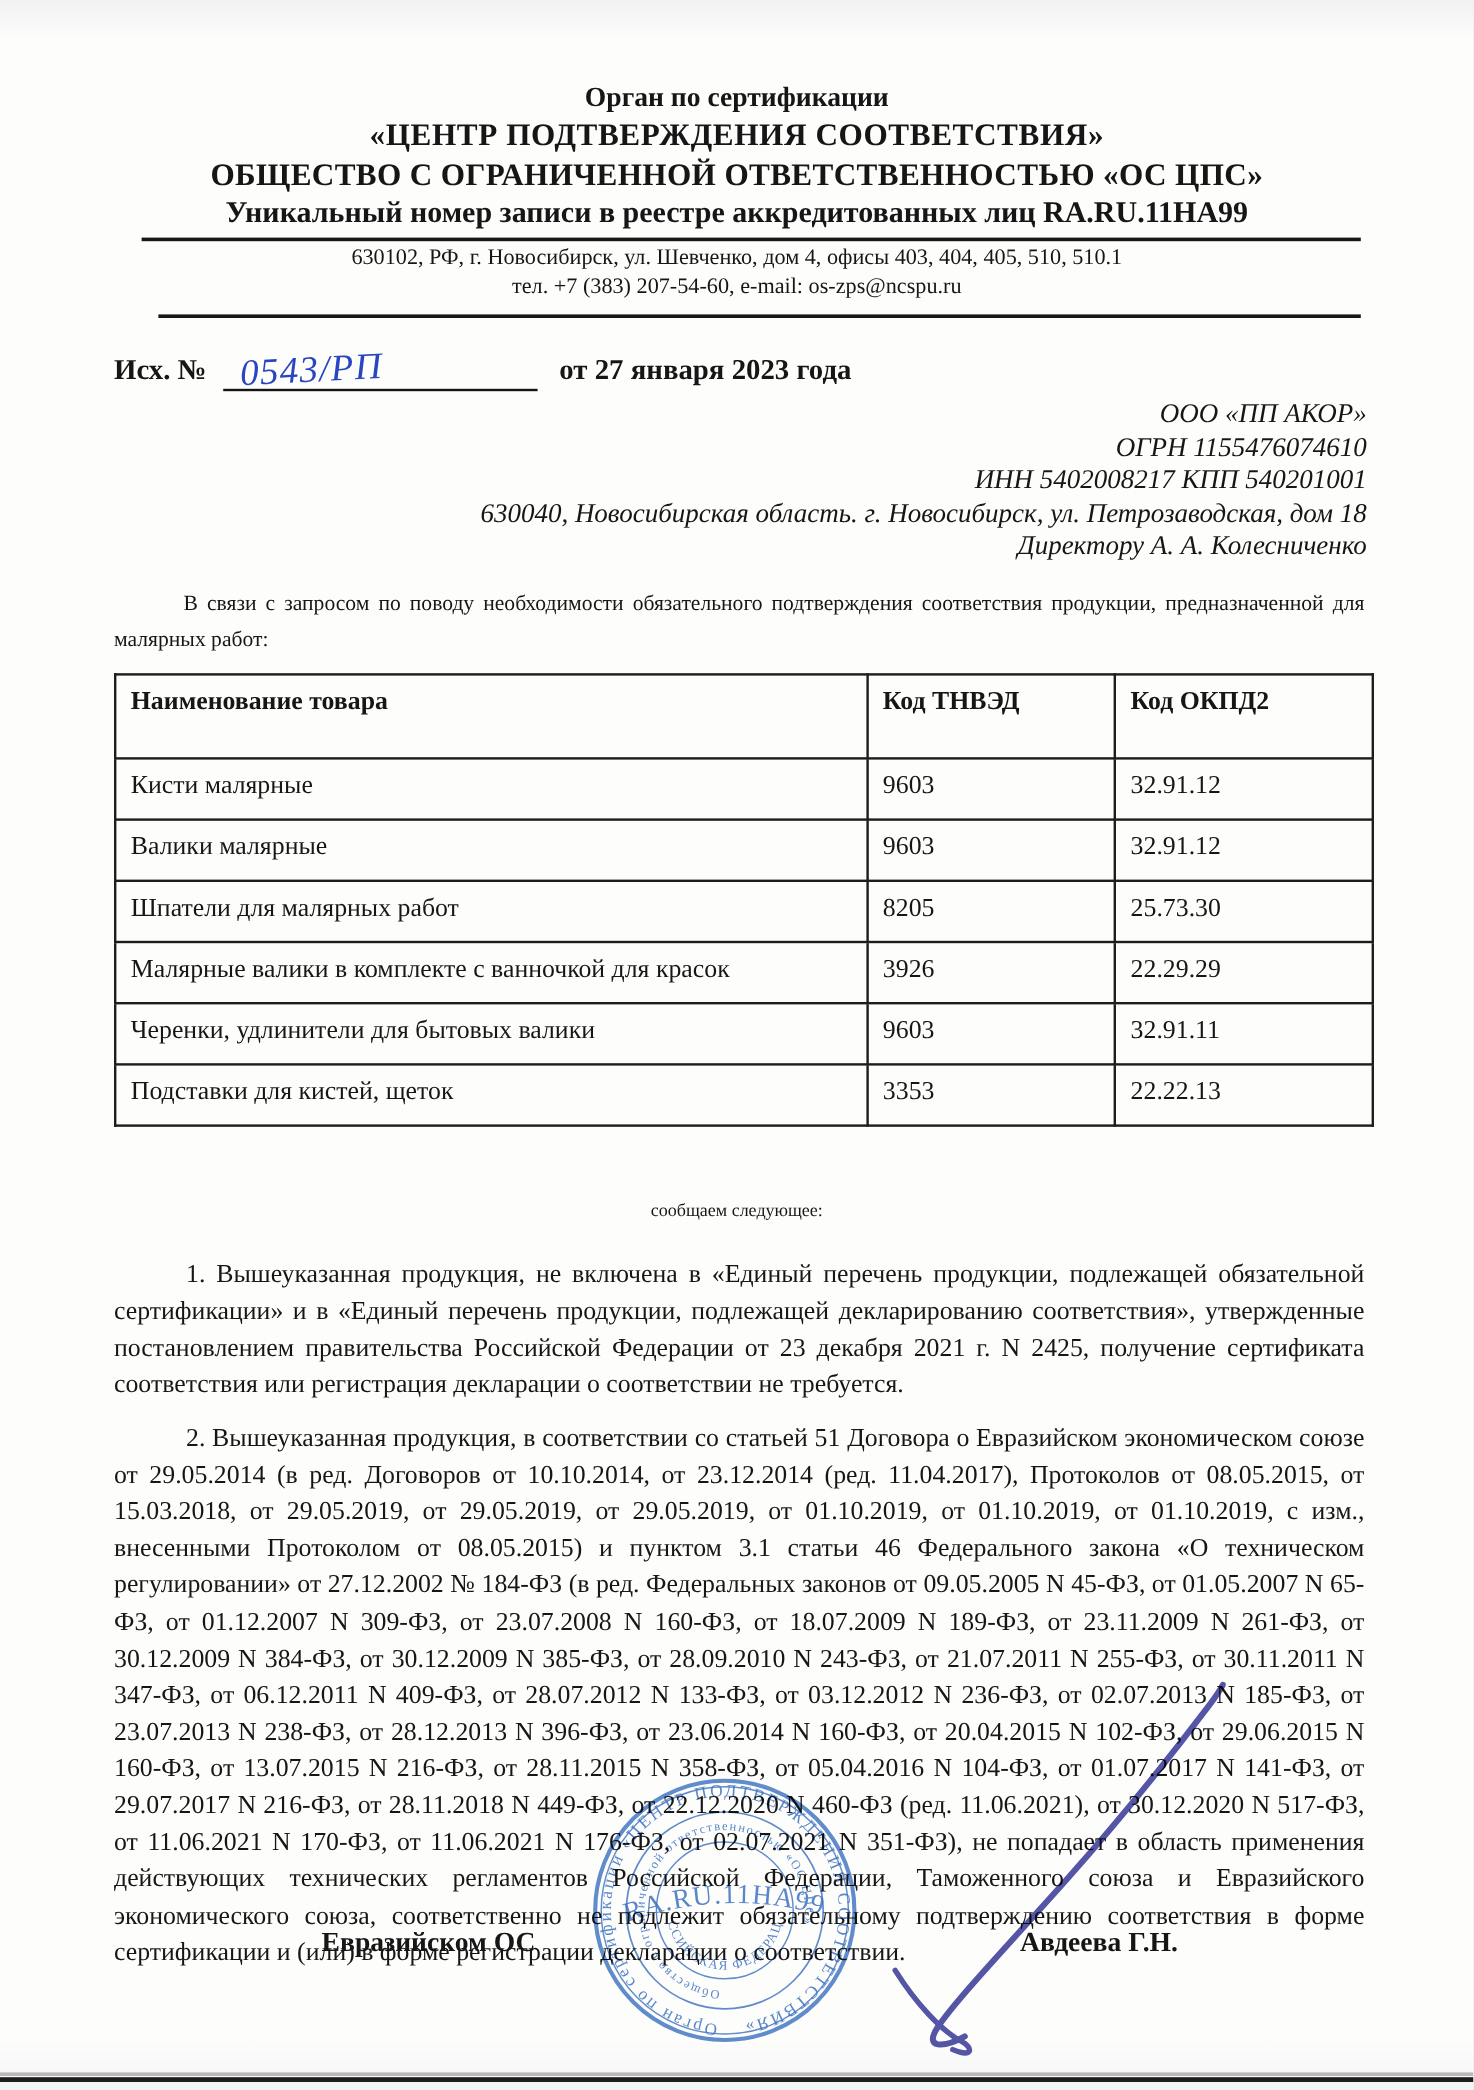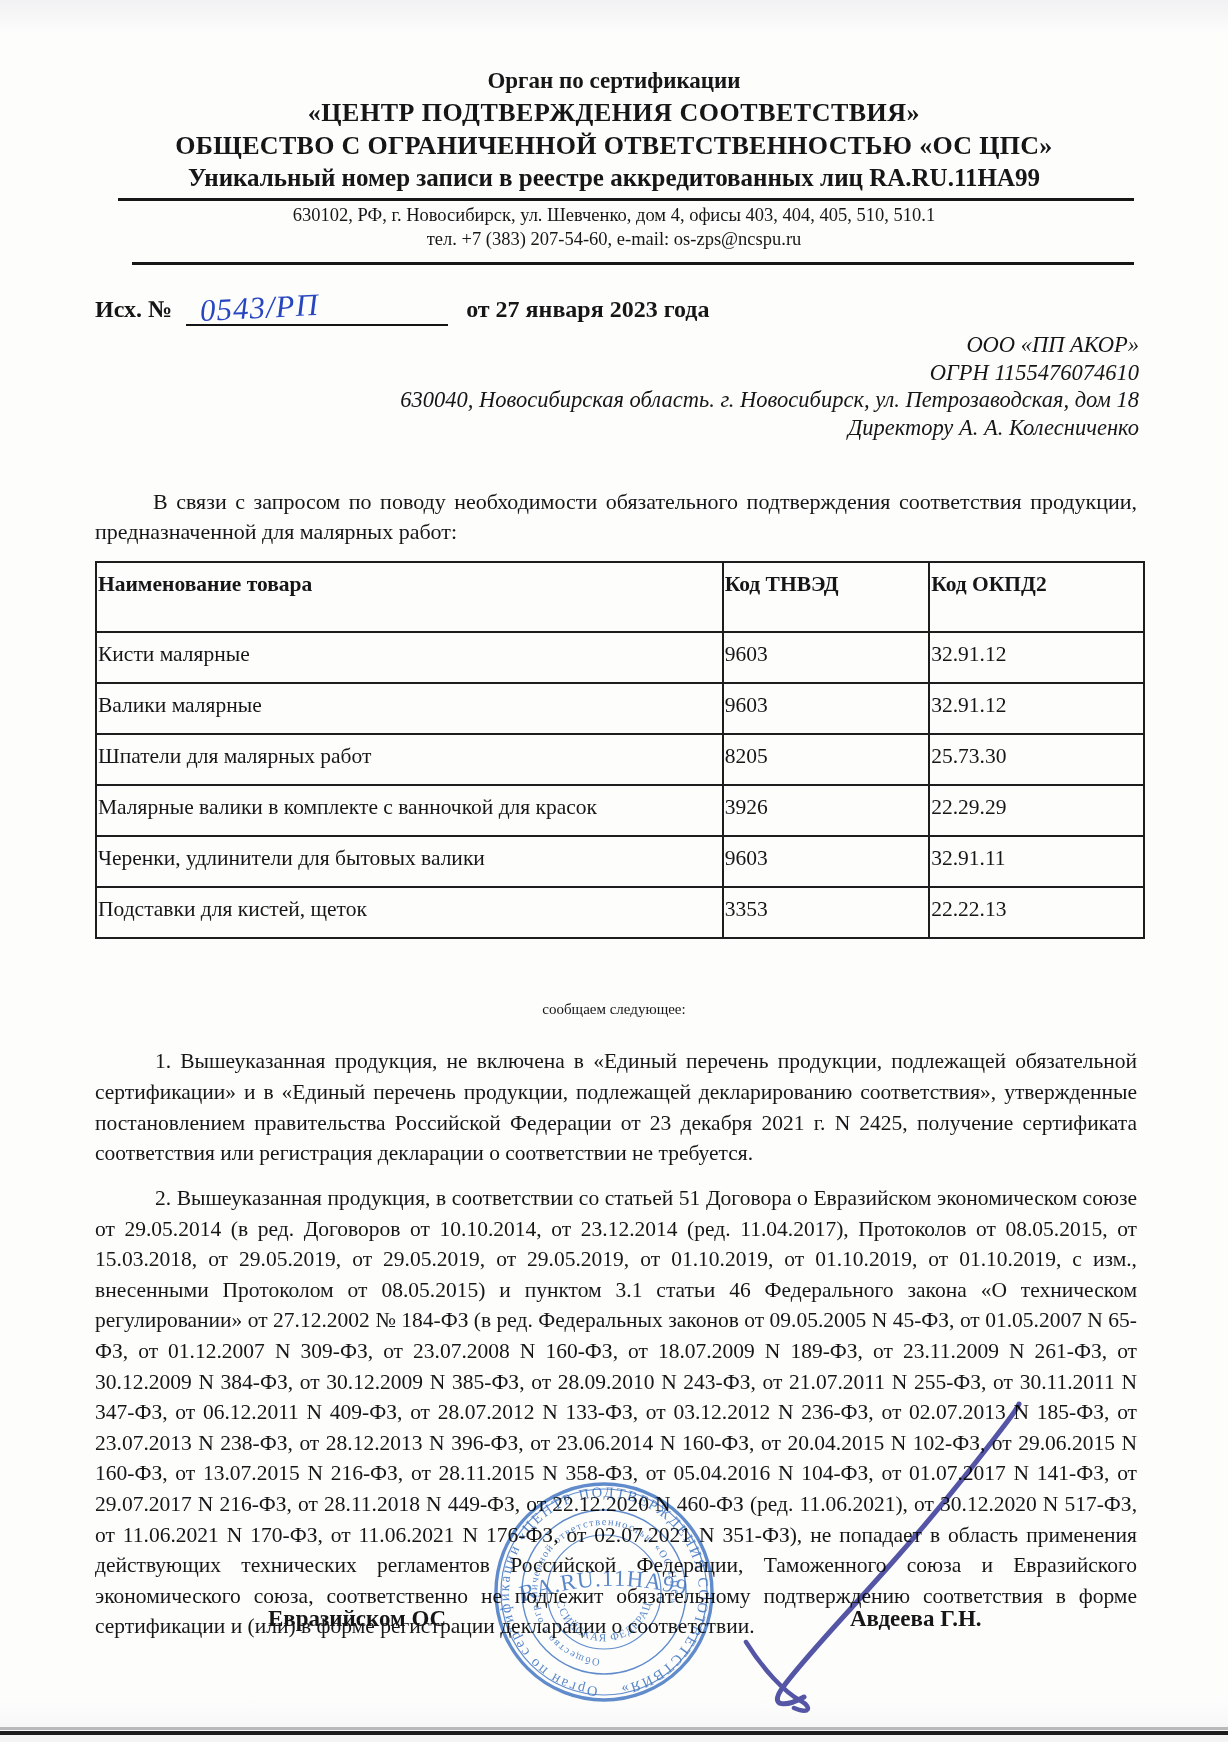--- a/index.html
+++ b/index.html
@@ -31,29 +31,29 @@
                    text-align:center; position:relative; height:40px; }
   .out-number { position:absolute; left:14px; bottom:-2px; font-size:31px; font-style:italic;
                 color:#2746c0; transform:rotate(-3deg); letter-spacing:1px; white-space:nowrap; }
   .out-date { font-size:24px; font-weight:bold; line-height:34px; margin-left:18px; }
 
   
   .recipient { top:331px; left:95px; width:1044px; text-align:right; font-style:italic;
                font-size:22.5px; line-height:27.6px; }
 
   
-  .intro { top:487px; left:95px; width:1042px; font-size:22px; line-height:30px;
+  .intro { top:487px; left:95px; width:1042px; font-size:18px; line-height:30px;
            text-align:justify; text-indent:58px; }
 
   
   table.products { top:561px; left:95px; width:1050px; border-collapse:collapse;
                    position:absolute; font-size:21.5px; }
   table.products th, table.products td {
     border:2.5px solid #1d1d1d; vertical-align:top; text-align:left;
-    padding:9px 1px; font-weight:normal;
+    padding:9px 12px; font-weight:normal;
   }
   table.products th { font-weight:bold; height:70px; }
   table.products td { height:51px; }
   .col-name { width:59.8%; } .col-tnved { width:19.7%; } .col-okpd { width:20.5%; }
 
   .after-table { top:1001px; left:0; width:100%; font-size:15px; }
 
   .para { left:95px; width:1042px; font-size:21.5px; text-align:justify; text-indent:60px; }
   .para1 { top:1046px; line-height:30.8px; }
   .para2 { top:1183px; line-height:30.6px; }
@@ -89,20 +89,21 @@
     <span class="out-label">Исх. №</span>
     <span class="out-underline">
       <span class="out-number">0543/РП</span>
     </span>
     <span class="out-date">от 27 января 2023 года</span>
   </div>
 
   <div class="abs recipient">
     <div>ООО «ПП АКОР»</div>
     <div>ОГРН 1155476074610</div>
+    <div>ИНН 5402008217 КПП 540201001</div>
     <div>630040, Новосибирская область. г. Новосибирск, ул. Петрозаводская, дом 18</div>
     <div>Директору А. А. Колесниченко</div>
   </div>
 
   <div class="abs intro">В связи с запросом по поводу необходимости обязательного подтверждения соответствия продукции, предназначенной для малярных работ:</div>
 
   <table class="products">
     <colgroup>
         <col class="col-name">
         <col class="col-tnved">

